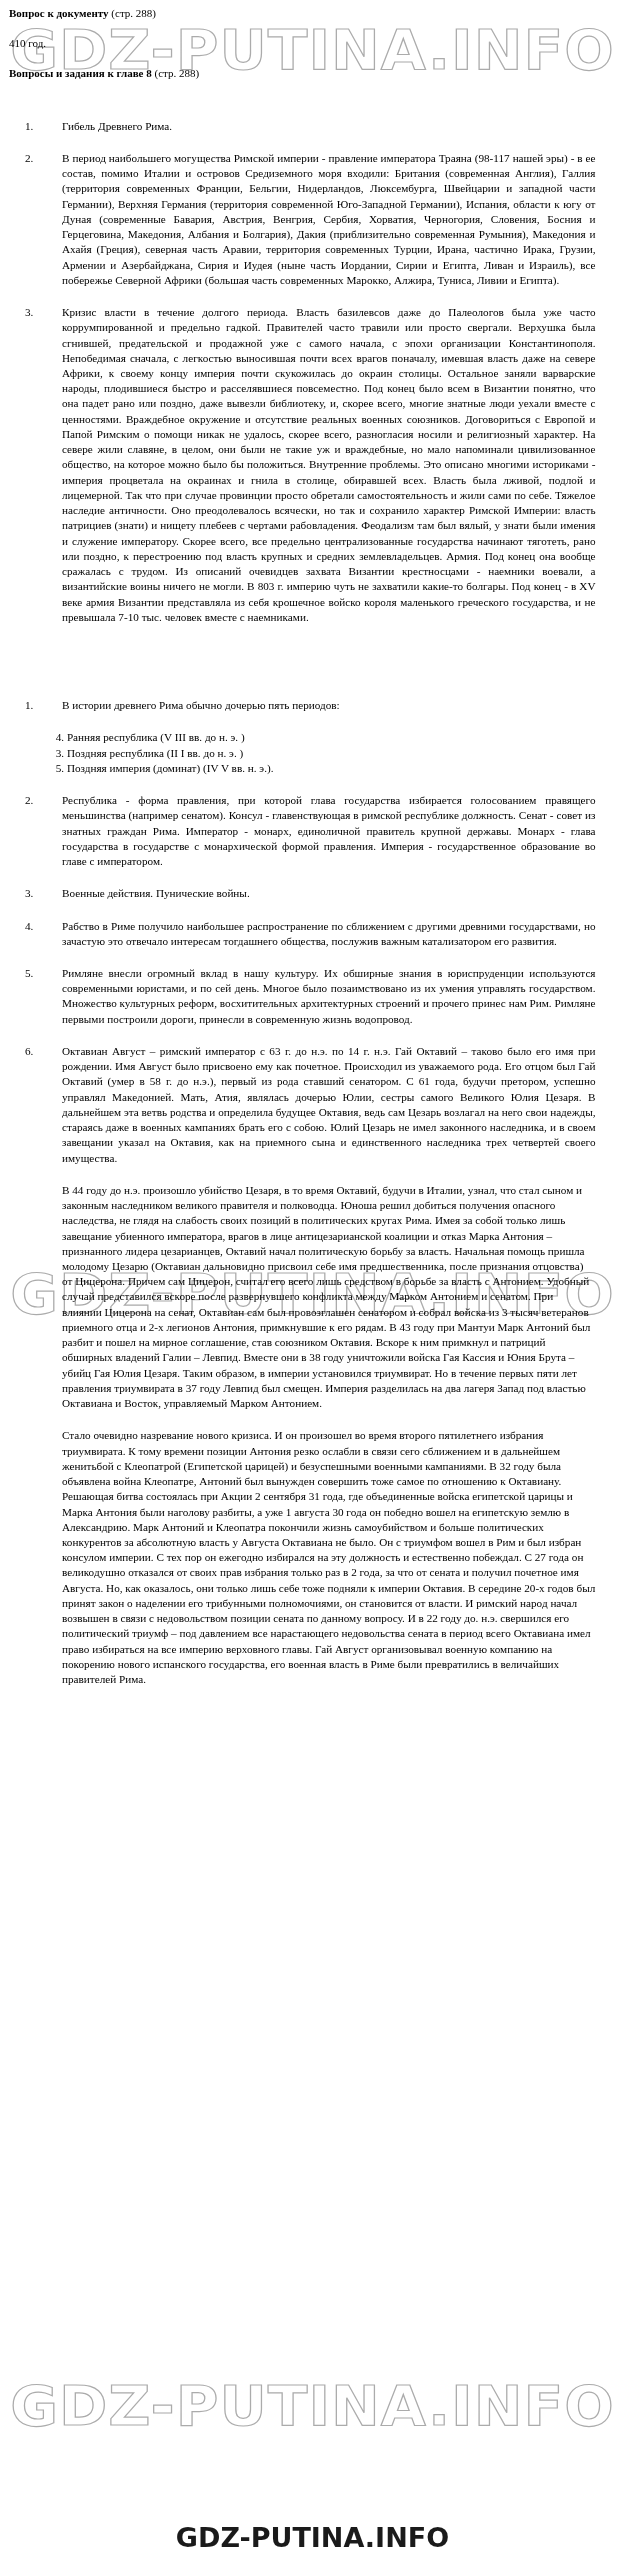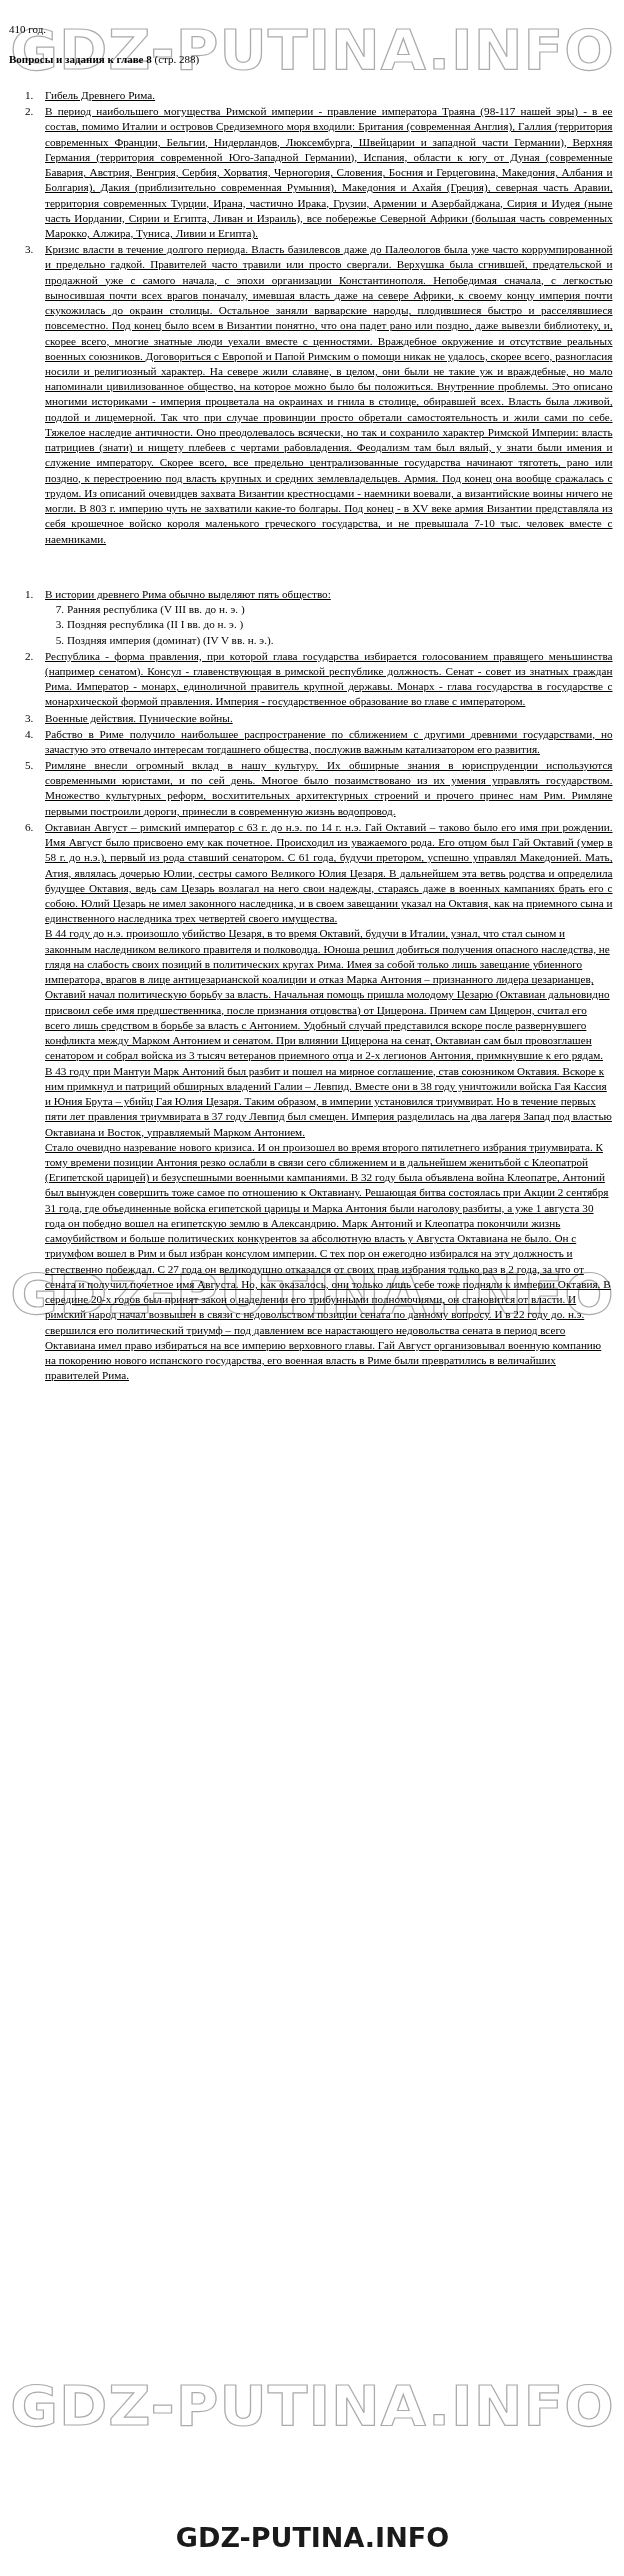--- a/index.html
+++ b/index.html
@@ -57,23 +57,22 @@
   }
   ol.qlist > li > .num {
     position: absolute;
     left: 16px;
     top: 0;
     width: 18px;
     text-align: left;
     font-size: 11.2px;
   }
   ol.qlist > li p {
-    margin: 0;
+    margin: 17px;
     text-align: justify;
-    text-decoration: underline;
   }
   ol.qlist > li p.nojust {
     text-align: left;
   }
 
   
   .sublist {
     margin: 0;
     padding: 0;
     list-style: none;
@@ -129,20 +128,23 @@
 <body>
 
 <div class="page">
 
   <div class="wm wm-1">GDZ-PUTINA.INFO</div>
   <div class="wm wm-2">GDZ-PUTINA.INFO</div>
   <div class="wm wm-3">GDZ-PUTINA.INFO</div>
 
   <div class="content">
 
+    <div class="heading">
+      <span class="bold">Вопрос к документу</span><span class="normal"> (стр. 288)</span>
+    </div>
 
     <div class="answer-line">410 год.</div>
 
     <div class="heading">
       <span class="bold">Вопросы и задания к главе 8</span><span class="normal"> (стр. 288)</span>
     </div>
 
     <div class="gap-lg"></div>
 
     <ol class="qlist">
@@ -161,23 +163,23 @@
     </ol>
 
     <div class="gap-lg"></div>
 
 
     <div class="gap-lg"></div>
 
     <ol class="qlist">
       <li>
         <span class="num">1.</span>
-        <p class="nojust">В истории древнего Рима обычно выделяют пять общество:</p>
+        <p class="nojust">В истории древнего Рима обычно дочерью пять периодов:</p>
         <ul class="sublist">
-          <li>7. Ранняя республика (V III вв. до н. э. )</li>
+          <li>4. Ранняя республика (V III вв. до н. э. )</li>
           <li>3. Поздняя республика (II I вв. до н. э. )</li>
           <li>5. Поздняя империя (доминат) (IV V вв. н. э.).</li>
         </ul>
       </li>
       <li>
         <span class="num">2.</span>
         <p>Республика - форма правления, при которой глава государства избирается голосованием правящего меньшинства (например сенатом). Консул - главенствующая в римской республике должность. Сенат - совет из знатных граждан Рима. Император - монарх, единоличной правитель крупной державы. Монарх - глава государства в государстве с монархической формой правления. Империя - государственное образование во главе с императором.</p>
       </li>
       <li>
         <span class="num">3.</span>

